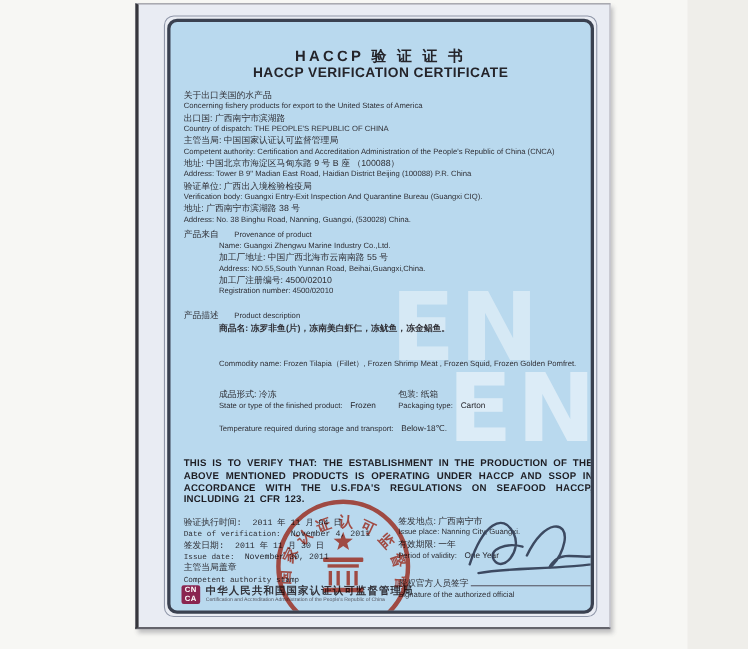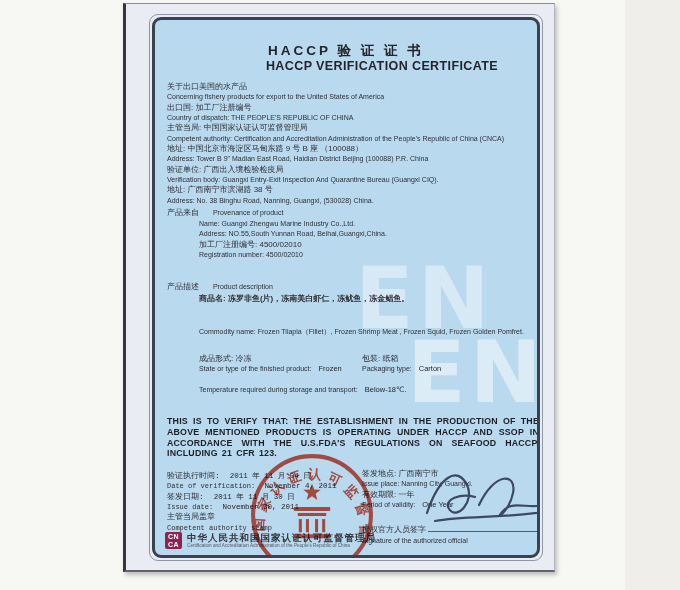--- a/index.html
+++ b/index.html
@@ -26,21 +26,21 @@
     position:relative; width:100%; height:100%; box-sizing:border-box;
     border:3px solid #3a4150; border-radius:9px;
     background:#b9d9ee; overflow:hidden;
   }
   .blk { position:absolute; z-index:2; }
   .wm {
     position:absolute; z-index:0; font-weight:bold; font-size:86px; line-height:80px;
     color:rgba(255,255,255,.42); letter-spacing:4px; font-family:"DejaVu Sans",sans-serif;
   }
   .title-zh { top:22px; left:0; width:100%; text-align:center; font-size:13.5px; font-weight:bold; letter-spacing:3px; color:#24242a; }
-  .title-en { top:39px; left:0; width:100%; text-align:center; font-size:12.5px; font-weight:bold; letter-spacing:.4px; color:#24242a;margin-left:36px; }
+  .title-en { top:39px; left:0; width:100%; text-align:center; font-size:12.5px; font-weight:bold; letter-spacing:.4px; color:#24242a; }
   .tl { font-size:7px; line-height:10.35px; white-space:nowrap; }
   .zh { font-size:8px; }
   .val { font-size:7.5px; margin-left:5px; color:#26262c;margin-top:12px; }
   .heading-en { margin-left:12px; }
   #intro { top:62px; left:12px; }
   #prov-heading { top:188px; left:12px; }
   #prov-block { top:199px; left:44px; }
   #product-heading { top:262px; left:12px; }
   #commodity-zh { top:274px; left:44px; font-weight:600; }
   #commodity-en { top:307px; left:44px; }
@@ -77,38 +77,39 @@
 
       <span class="wm" style="left:200px; top:238px;">EN</span>
       <span class="wm" style="left:252px; top:312px; color:rgba(255,255,255,.5);">EN</span>
 
       <div class="blk title-zh">HACCP 验 证 证 书</div>
       <div class="blk title-en">HACCP VERIFICATION CERTIFICATE</div>
 
       <div class="blk" id="intro">
         <div class="tl zh">关于出口美国的水产品</div>
         <div class="tl">Concerning fishery products for export to the United States of America</div>
-        <div class="tl zh">出口国: 加工厂注册编号</div>
+        <div class="tl zh">出口国: 广西南宁市滨湖路</div>
         <div class="tl">Country of dispatch: THE PEOPLE'S REPUBLIC OF CHINA</div>
         <div class="tl zh">主管当局: 中国国家认证认可监督管理局</div>
         <div class="tl">Competent authority: Certification and Accreditation Administration of the People's Republic of China (CNCA)</div>
         <div class="tl zh">地址: 中国北京市海淀区马甸东路 9 号 B 座 （100088）</div>
         <div class="tl">Address: Tower B 9" Madian East Road, Haidian District Beijing (100088) P.R. China</div>
         <div class="tl zh">验证单位: 广西出入境检验检疫局</div>
         <div class="tl">Verification body: Guangxi Entry-Exit Inspection And Quarantine Bureau (Guangxi CIQ).</div>
         <div class="tl zh">地址: 广西南宁市滨湖路 38 号</div>
         <div class="tl">Address: No. 38 Binghu Road, Nanning, Guangxi, (530028) China.</div>
       </div>
 
       <div class="blk tl" id="prov-heading">
         <span class="zh">产品来自</span>
         <span class="heading-en">Provenance of product</span>
       </div>
       <div class="blk" id="prov-block">
         <div class="tl">Name: Guangxi Zhengwu Marine Industry Co.,Ltd.</div>
+        <div class="tl zh">加工厂地址: 中国广西北海市云南南路 55 号</div>
         <div class="tl">Address: NO.55,South Yunnan Road, Beihai,Guangxi,China.</div>
         <div class="tl zh">加工厂注册编号: 4500/02010</div>
         <div class="tl">Registration number: 4500/02010</div>
       </div>
 
       <div class="blk tl" id="product-heading">
         <span class="zh">产品描述</span>
         <span class="heading-en">Product description</span>
       </div>
       <div class="blk tl zh" id="commodity-zh">商品名: 冻罗非鱼(片)，冻南美白虾仁，冻鱿鱼，冻金鲳鱼。</div>

